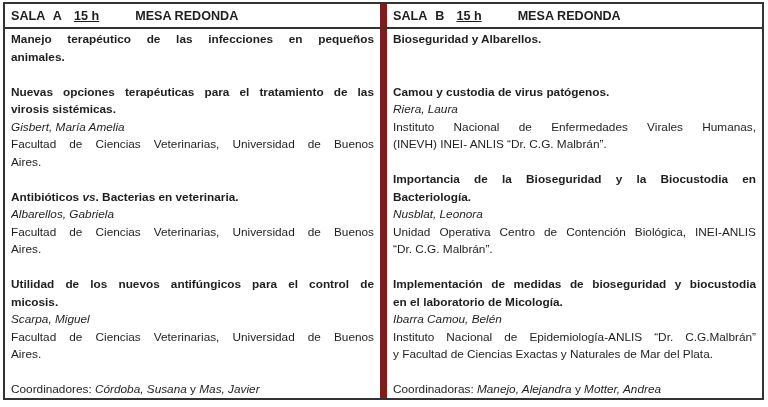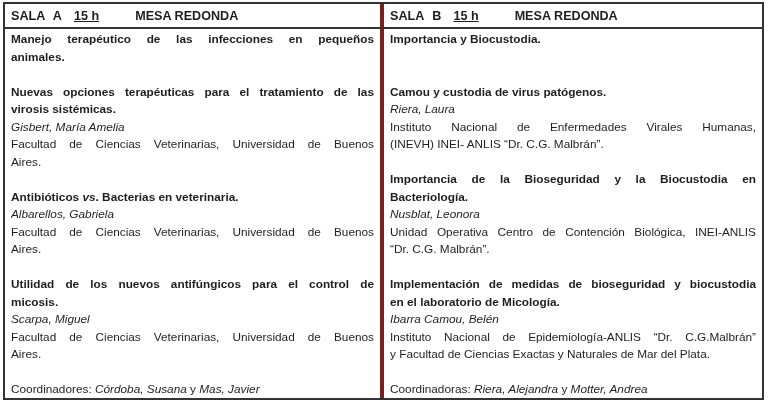--- a/index.html
+++ b/index.html
@@ -31,21 +31,21 @@
   .hdr {
     border-bottom: 2px solid #333333;
     font-weight: bold;
     font-size: 12.6px;
     display: flex;
     align-items: center;
     padding: 0 6px;
     white-space: nowrap;
   }
   .col-right {
-    border-left: 4px solid #7f1d1d;
+    border-left: 7px solid #7f1d1d;
   }
   .hdr-room { word-spacing: 5px; }
   .hdr-time { margin-left: 12px; text-decoration: underline; }
   .hdr-type { margin-left: 36px; text-align: right; }
   .body-cell {
     padding: 2px 6px 0 6px;
     font-size: 11.8px;
   }
   .ln {
     line-height: 17.5px;
@@ -104,21 +104,21 @@
     <div class="ln j">Facultad de Ciencias Veterinarias, Universidad de Buenos</div>
     <div class="ln">Aires.</div>
     <div class="spacer"></div>
 
     <div class="ln">
       <span>Coordinadores: </span><span class="i">Córdoba, Susana</span><span> y </span><span class="i">Mas, Javier</span>
     </div>
   </div>
 
   <div class="cell body-cell col-right">
-    <div class="ln b">Importancia y Biocustodia.</div>
+    <div class="ln b">Bioseguridad y Albarellos.</div>
     <div class="spacer"></div>
     <div class="spacer"></div>
 
     <div class="ln b">Camou y custodia de virus patógenos.</div>
     <div class="ln i">Riera, Laura</div>
     <div class="ln j">Instituto Nacional de Enfermedades Virales Humanas,</div>
     <div class="ln">(INEVH) INEI- ANLIS “Dr. C.G. Malbrán”.</div>
     <div class="spacer"></div>
 
     <div class="ln b j">Importancia de la Bioseguridad y la Biocustodia en</div>
@@ -129,17 +129,17 @@
     <div class="spacer"></div>
 
     <div class="ln b j">Implementación de medidas de bioseguridad y biocustodia</div>
     <div class="ln b">en el laboratorio de Micología.</div>
     <div class="ln i">Ibarra Camou, Belén</div>
     <div class="ln j">Instituto Nacional de Epidemiología-ANLIS “Dr. C.G.Malbrán”</div>
     <div class="ln">y Facultad de Ciencias Exactas y Naturales de Mar del Plata.</div>
     <div class="spacer"></div>
 
     <div class="ln">
-      <span>Coordinadoras: </span><span class="i">Riera, Alejandra</span><span> y </span><span class="i">Motter, Andrea</span>
+      <span>Coordinadoras: </span><span class="i">Manejo, Alejandra</span><span> y </span><span class="i">Motter, Andrea</span>
     </div>
   </div>
 
 </div>
 
 </body></html>

